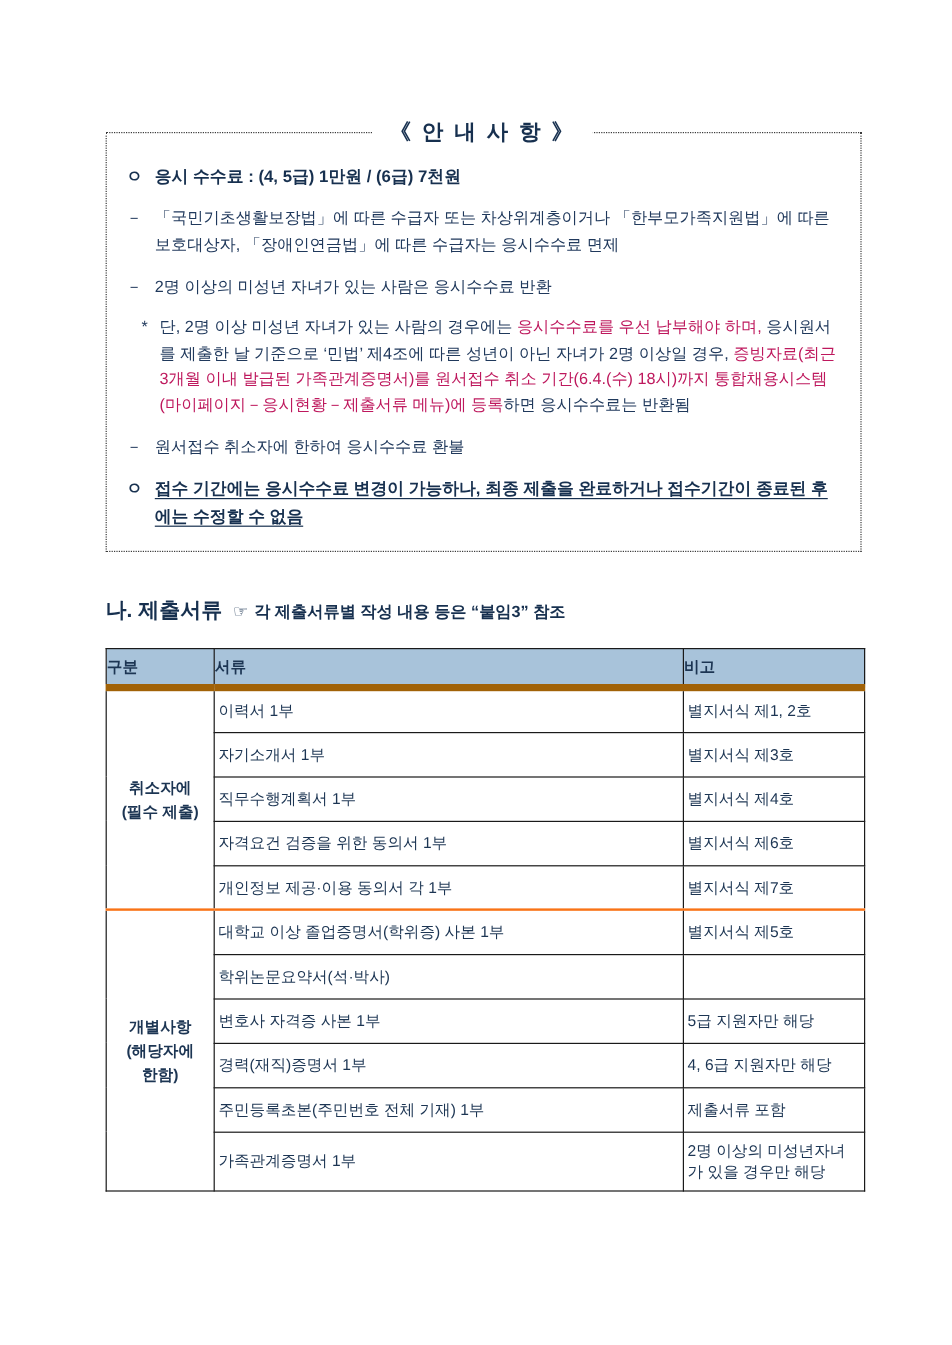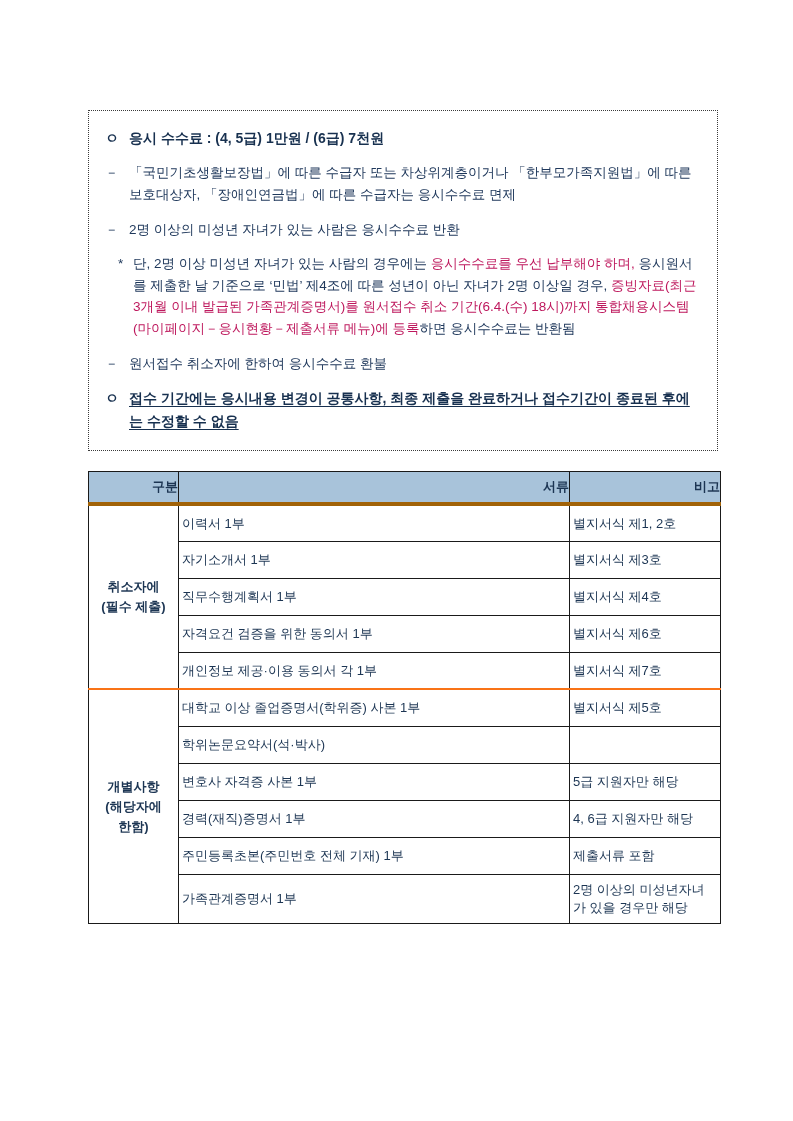--- a/index.html
+++ b/index.html
@@ -61,40 +61,41 @@
   }
   .doc-table col.c1{ width:90px; }
   .doc-table col.c2{ width:391px; }
   .doc-table col.c3{ width:151px; }
   .doc-table th, .doc-table td{ border:1px solid var(--line); vertical-align:middle; }
   .doc-table{ border:1.6px solid #000; }
   .doc-table th{
     background:var(--table-header-bg);
     font-weight:bold;
     height:33px;
-    text-align:right;
-    border-bottom:4px solid #a16207;
+    text-align:left;
+    border-bottom:6px solid #a16207;
   }
   .doc-table td{ height:37px; padding:6px 3px; }
   .doc-table td.group-label{
     text-align:center;
     font-weight:bold;
     white-space:pre-line;
     line-height:1.55;
     padding:6px 2px;
   }
   .doc-table tr.group-start td{ border-top:2px solid #f97316; }
   .doc-table td.note{ line-height:1.4; }
 </style>
 </head>
 <body>
 
 <div class="page">
 
   <div class="notice-box">
+    <div class="notice-title">《 안 내 사 항 》</div>
 
     <div class="n-item fee">
       <span class="bullet">ㅇ</span>
       <div class="n-text">응시 수수료 : (4, 5급) 1만원 / (6급) 7천원</div>
     </div>
 
     <div class="n-item">
       <span class="bullet">－</span>
       <div class="n-text">「국민기초생활보장법」에 따른 수급자 또는 차상위계층이거나 「한부모가족지원법」에 따른 보호대상자, 「장애인연금법」에 따른 수급자는 응시수수료 면제</div>
     </div>
@@ -109,24 +110,27 @@
       <div class="n-text"><span>단, 2명 이상 미성년 자녀가 있는 사람의 경우에는 </span><span class="b">응시수수료를 우선 납부해야 하며,</span><span> 응시원서를 제출한 날 기준으로 ‘민법’ 제4조에 따른 성년이 아닌 자녀가 2명 이상일 경우, </span><span class="b">증빙자료(최근 3개월 이내 발급된 가족관계증명서)를 원서접수 취소 기간(6.4.(수) 18시)까지 통합채용시스템(마이페이지－응시현황－제출서류 메뉴)에 등록</span><span>하면 응시수수료는 반환됨</span></div>
     </div>
 
     <div class="n-item">
       <span class="bullet">－</span>
       <div class="n-text">원서접수 취소자에 한하여 응시수수료 환불</div>
     </div>
 
     <div class="n-item modify">
       <span class="bullet">ㅇ</span>
-      <div class="n-text">접수 기간에는 응시내용 변경이 공통사항, 최종 제출을 완료하거나 접수기간이 종료된 후에는 수정할 수 없음</div>
+      <div class="n-text">접수 기간에는 응시수수료 변경이 가능하나, 최종 제출을 완료하거나 접수기간이 종료된 후에는 수정할 수 없음</div>
     </div>
   </div>
 
+  <div class="section-heading">
+    <span class="sec-title">나. 제출서류</span><span class="sec-pointer">☞</span><span class="sec-subtitle">각 제출서류별 작성 내용 등은 “붙임3” 참조</span>
+  </div>
 
   <table class="doc-table">
     <colgroup>
         <col class="c1">
         <col class="c2">
         <col class="c3">
       </colgroup>
     <thead>
       <tr>
         <th>구분</th>

